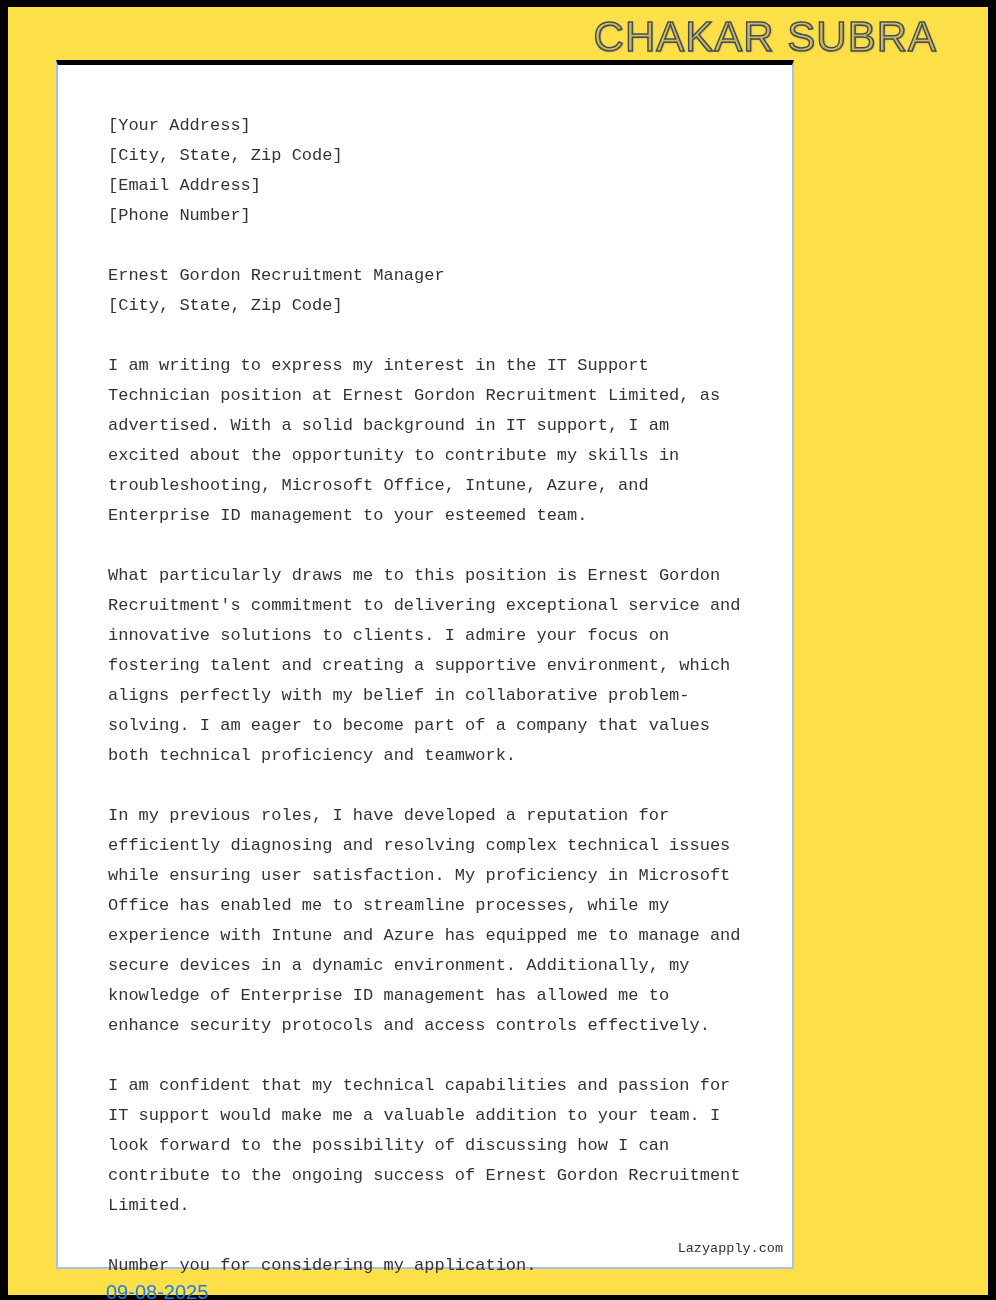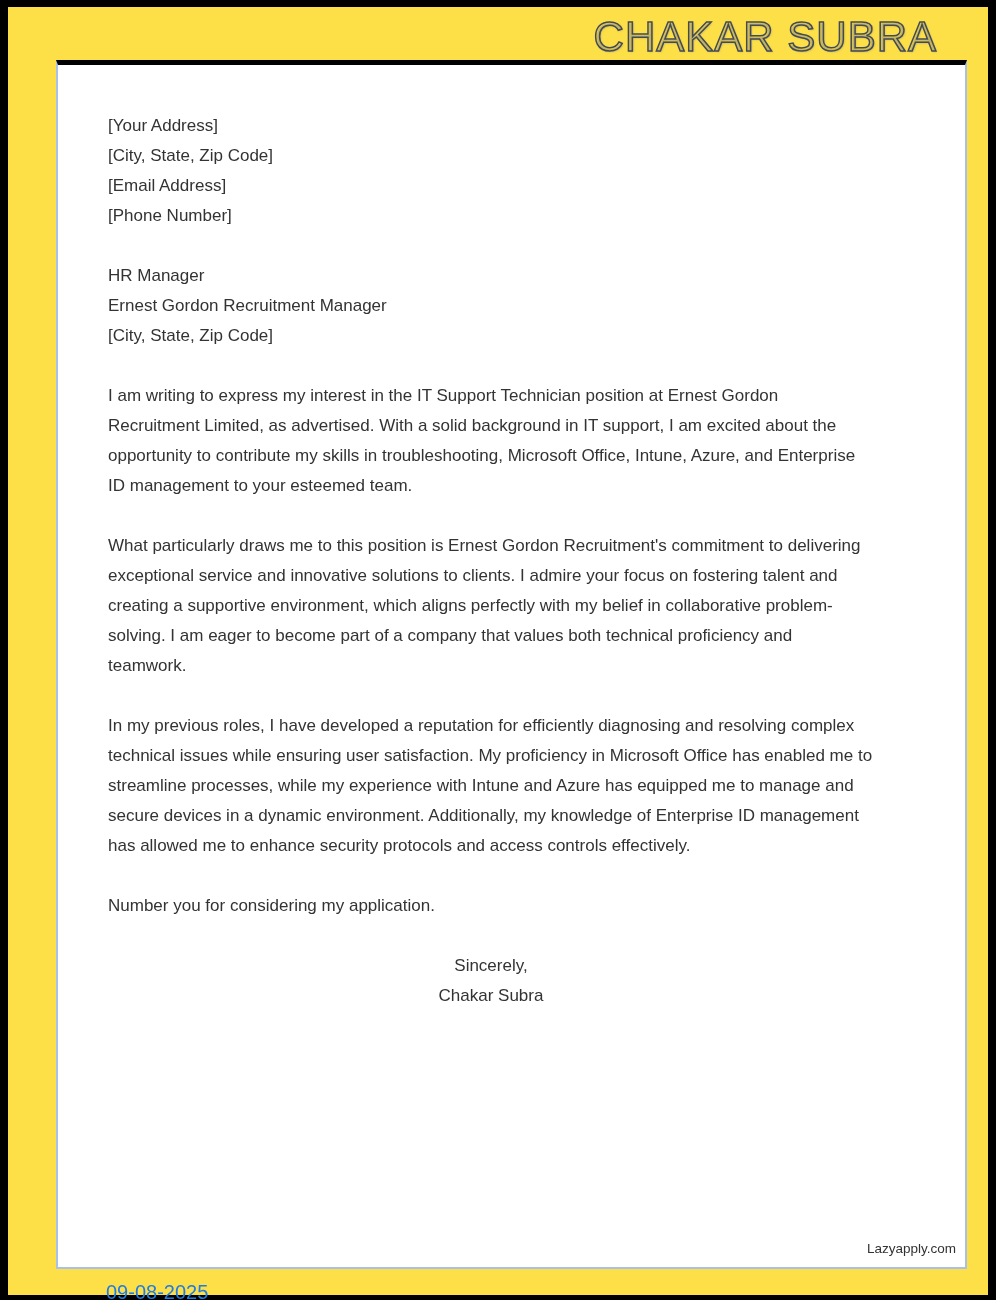--- a/index.html
+++ b/index.html
@@ -29,27 +29,28 @@
     color: transparent;
     -webkit-text-stroke: 1.5px #434a56;
     text-shadow: 1px 1px 2px rgba(110,118,136,0.45);
     white-space: nowrap;
   }
   
   .sheet {
     position: absolute;
     left: 48px;
     top: 53px;
-    width: 911px;
+    width: 738px;
     height: 1209px;
     background: #ffffff;
     border-top: 5px solid #000000;
     border-left: 2px solid #a9c0ea;
     border-right: 2px solid #a9c0ea;
     border-bottom: 2px solid #a9c0ea;
+    font-family: Liberation Mono, monospace;
   }
   .content {
     padding: 46px 44px 0 50px;
     color: #333333;
     font-size: 17px;
     line-height: 30px;
     max-width: 860px;
   }
   .block { margin: 0 0 30px 0; }
   .content p { margin: 0 0 30px 0; max-width: 802px; }
@@ -87,29 +88,29 @@
     <div class="content">
 
       <div class="block">
         <div class="line">[Your Address]</div>
         <div class="line">[City, State, Zip Code]</div>
         <div class="line">[Email Address]</div>
         <div class="line">[Phone Number]</div>
       </div>
 
       <div class="block">
-        <div class="line">HR Manager</div>
         <div class="line">Ernest Gordon Recruitment Manager</div>
         <div class="line">[City, State, Zip Code]</div>
       </div>
 
 
       <p>I am writing to express my interest in the IT Support Technician position at Ernest Gordon Recruitment Limited, as advertised. With a solid background in IT support, I am excited about the opportunity to contribute my skills in troubleshooting, Microsoft Office, Intune, Azure, and Enterprise ID management to your esteemed team.</p>
       <p>What particularly draws me to this position is Ernest Gordon Recruitment's commitment to delivering exceptional service and innovative solutions to clients. I admire your focus on fostering talent and creating a supportive environment, which aligns perfectly with my belief in collaborative problem-solving. I am eager to become part of a company that values both technical proficiency and teamwork.</p>
       <p>In my previous roles, I have developed a reputation for efficiently diagnosing and resolving complex technical issues while ensuring user satisfaction. My proficiency in Microsoft Office has enabled me to streamline processes, while my experience with Intune and Azure has equipped me to manage and secure devices in a dynamic environment. Additionally, my knowledge of Enterprise ID management has allowed me to enhance security protocols and access controls effectively.</p>
+      <p>I am confident that my technical capabilities and passion for IT support would make me a valuable addition to your team. I look forward to the possibility of discussing how I can contribute to the ongoing success of Ernest Gordon Recruitment Limited.</p>
 
       <p>Number you for considering my application.</p>
 
       <div class="block closing-block">
         <div class="line">Sincerely,</div>
         <div class="line">Chakar Subra</div>
       </div>
 
     </div>
 

